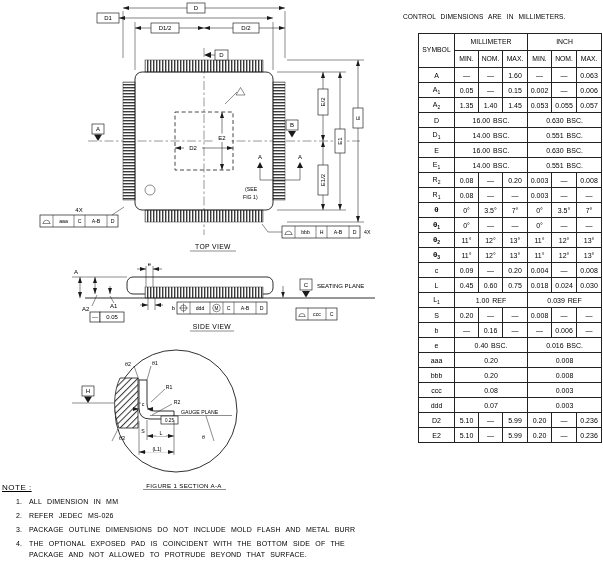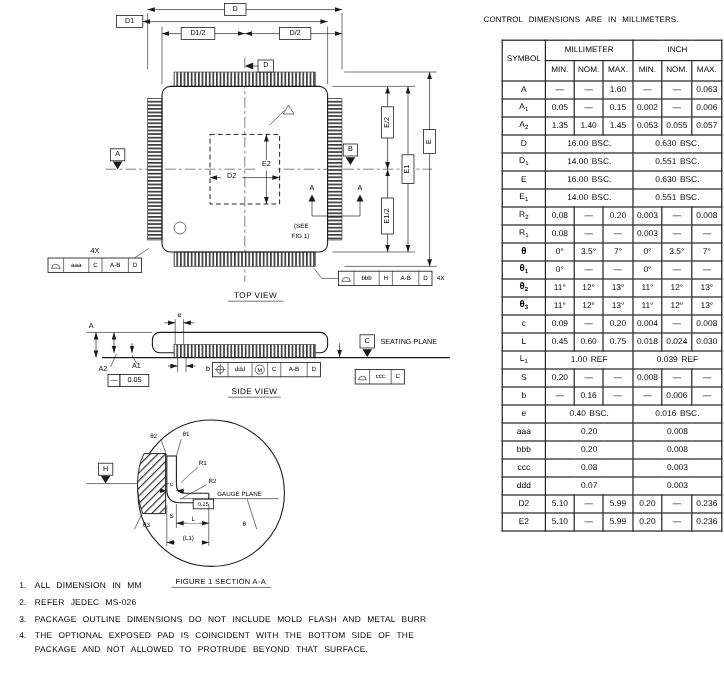--- a/index.html
+++ b/index.html
@@ -555,20 +555,21 @@
             <td>5.99</td>
             <td>0.20</td>
             <td>—</td>
             <td>0.236</td>
           </tr>
         </tbody>
   </table>
 </div>
 
 <div id="notes">
+  <div id="note-head">NOTE :</div>
   <div id="note-list">
         <div class="note-item">
           <span class="note-num">1.</span>
           <span class="note-text">ALL DIMENSION IN MM</span>
         </div>
         <div class="note-item">
           <span class="note-num">2.</span>
           <span class="note-text">REFER JEDEC MS-026</span>
         </div>
         <div class="note-item">

